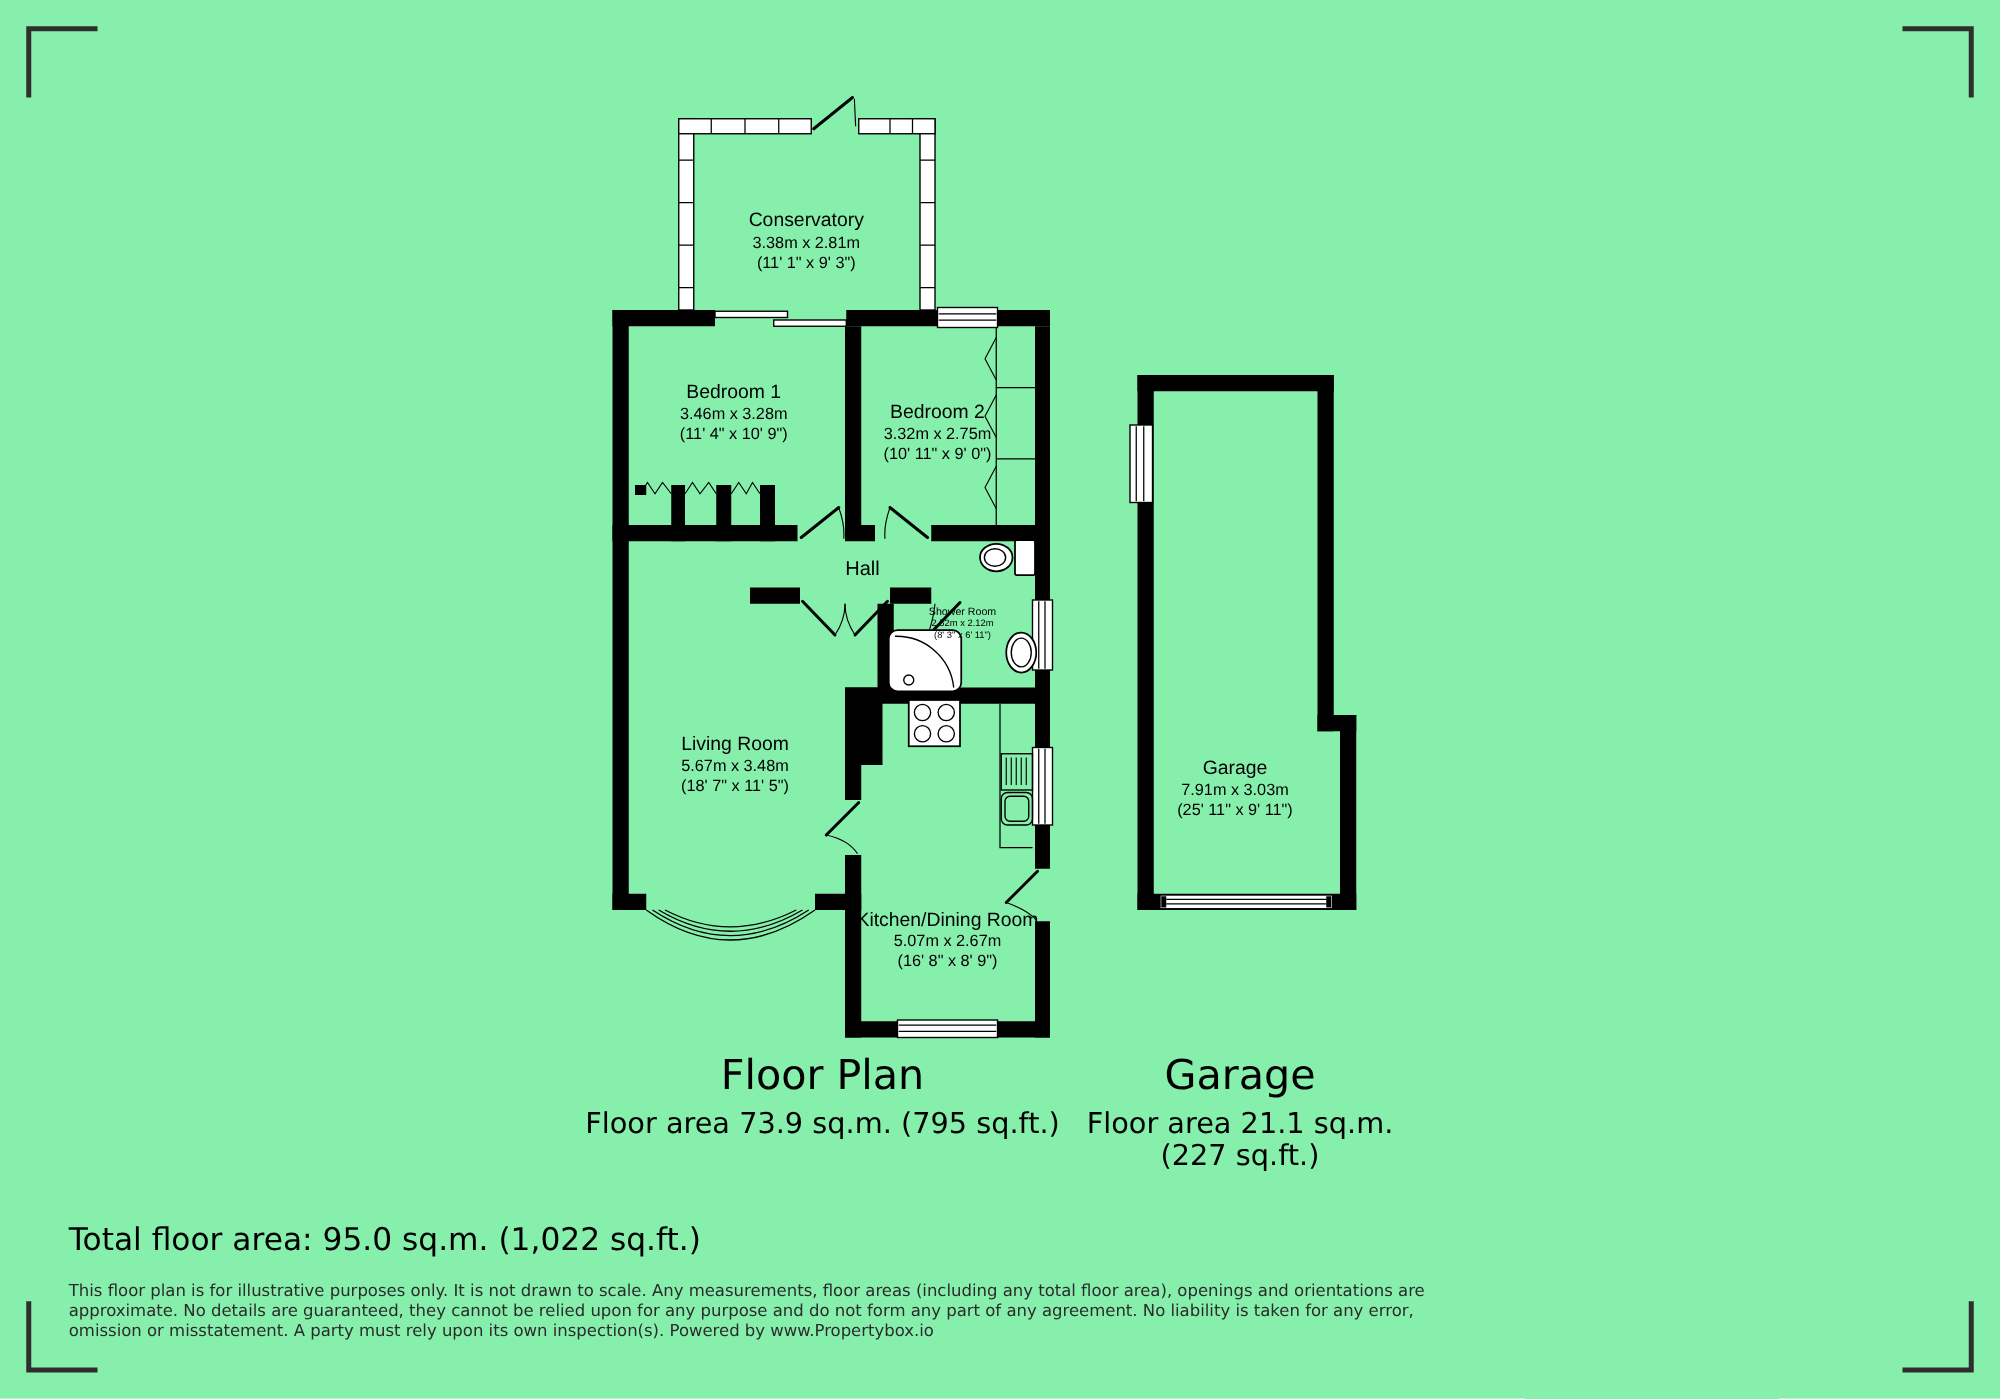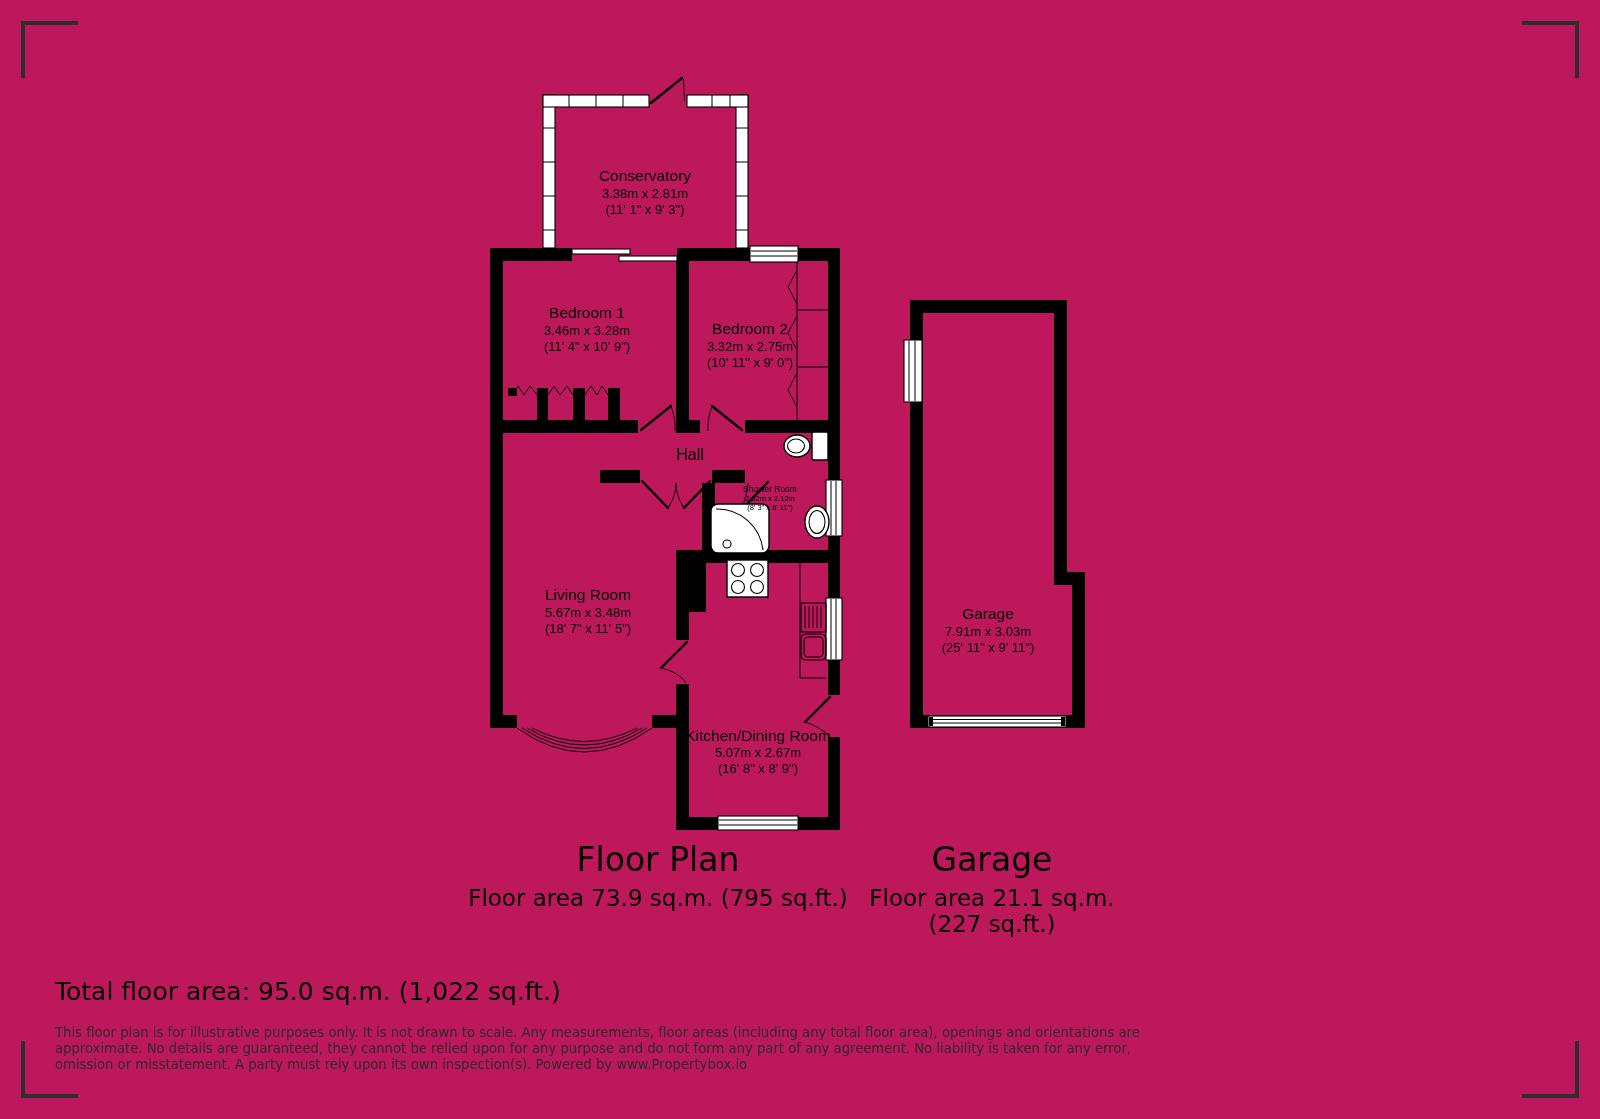--- a/index.html
+++ b/index.html
@@ -1,16 +1,16 @@
 <!DOCTYPE html>
 <html><head>
 <meta charset="utf-8">
 <style>
   html,body{margin:0;padding:0;background:#ffffff;}
-  .page{position:relative;width:1600px;height:1119px;background:#be185d;overflow:hidden;
+  .page{position:relative;width:1600px;height:1119px;background:#86efac;overflow:hidden;
         font-family:"Liberation Sans", sans-serif;text-align:right;}
   svg{position:absolute;left:0;top:0;}
   .wall{fill:#000000;stroke:none;}
   .win{fill:#ffffff;stroke:#000000;stroke-width:1.1;}
   .thin{stroke:#000000;stroke-width:1;fill:none;}
   .hair{stroke:#000000;stroke-width:0.9;fill:none;}
   .leaf{stroke:#000000;stroke-width:2.4;fill:none;stroke-linecap:round;}
   .arc{stroke:#000000;stroke-width:0.9;fill:none;}
   .fix{fill:#ffffff;stroke:#000000;stroke-width:1.4;}
   .fixthin{fill:none;stroke:#000000;stroke-width:1.1;}

